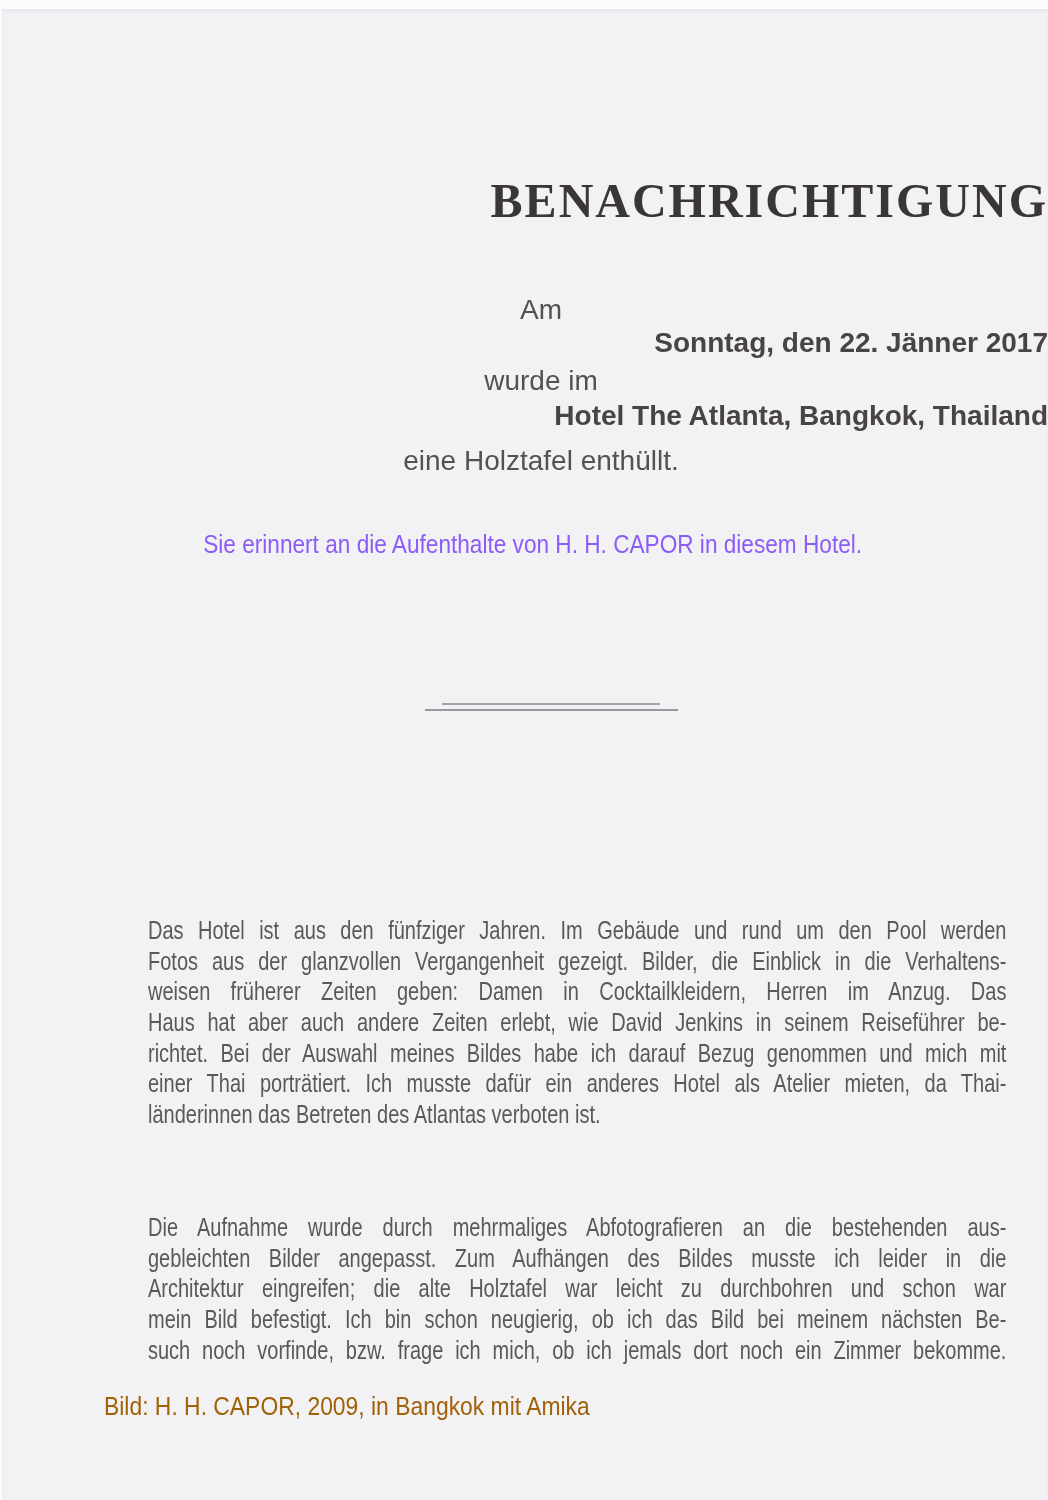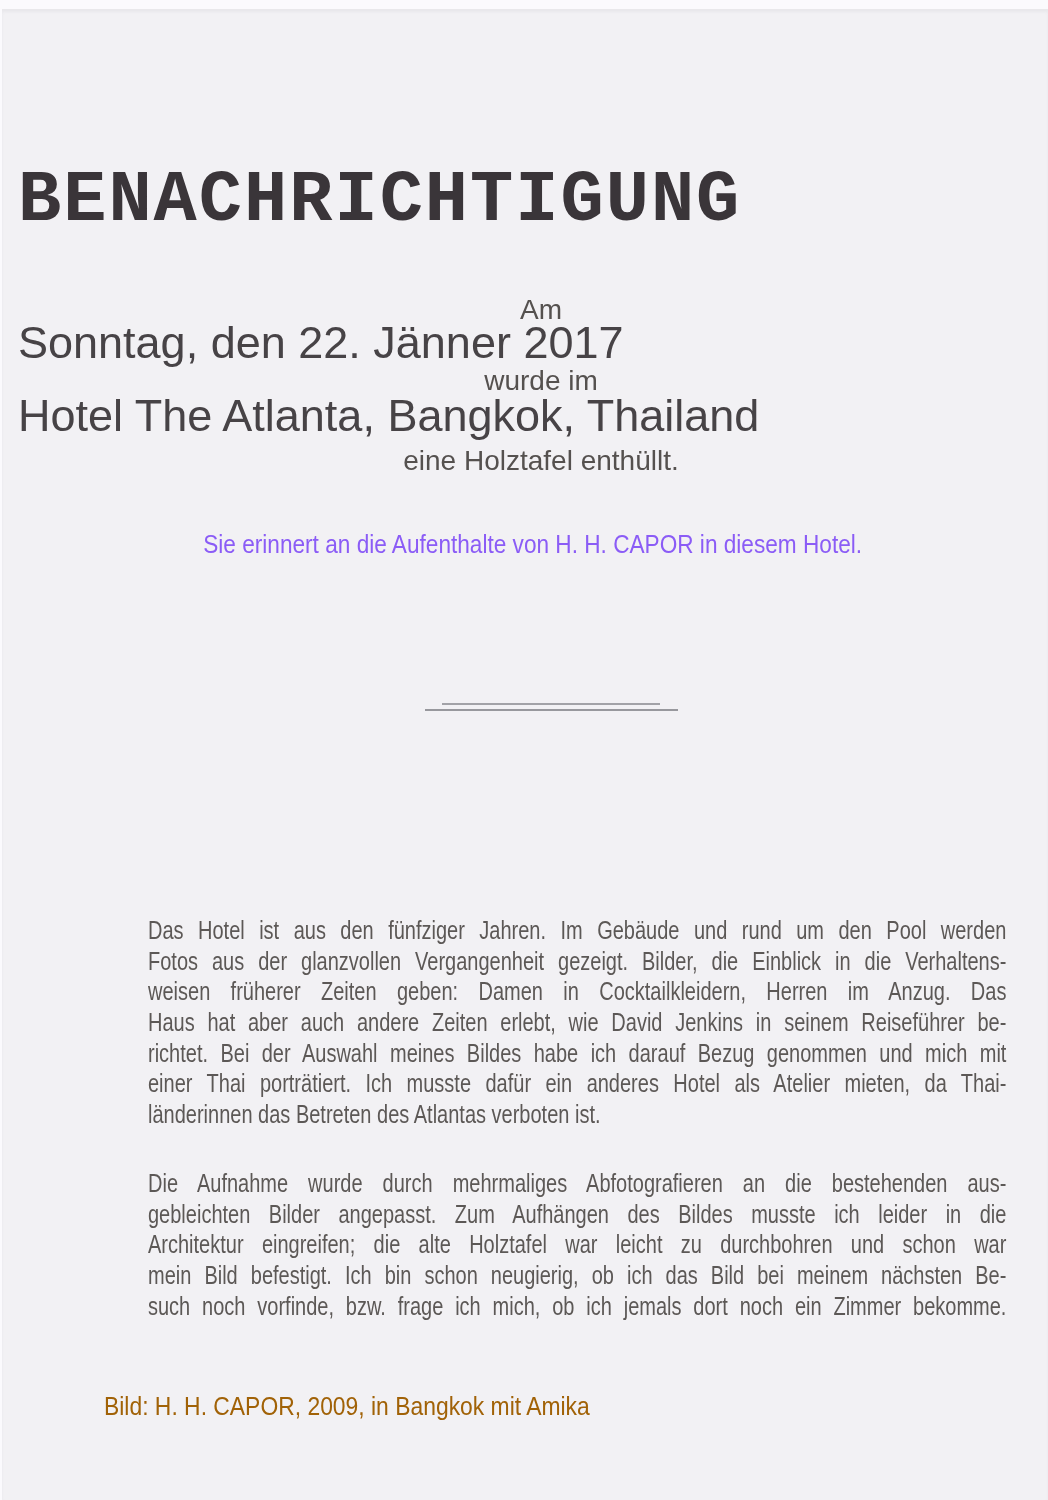--- a/index.html
+++ b/index.html
@@ -30,44 +30,45 @@
     top: 0;
     width: 1030px;
     height: 1500px;
   }
   .abs { position: absolute; }
 
   .title {
     top: 172px;
     left: 0;
     width: 1030px;
-    text-align: left;
-    font-family: Liberation Mono, monospace;
+    text-align: right;
+    font-family: Liberation Serif, serif;
     font-weight: 700;
-    font-size: 72px;
+    font-size: 48px;
     line-height: 58px;
     letter-spacing: 2px;
     color: #3a3539;
   }
 
   .h-small {
     left: 8px;
     width: 1030px;
     text-align: center;
     font-size: 28px;
     line-height: 32px;
     color: #55514f;
   }
   .h-big {
     left: 0;
     width: 1030px;
-    text-align: left;
-    font-size: 45px;
+    text-align: right;
+    font-size: 28px;
     line-height: 40px;
     color: #474346;
+    font-weight: bold;
   }
   .dedication {
     left: 0;
     width: 1030px;
     text-align: center;
     font-size: 26px;
     line-height: 30px;
     color: #8b5cf6;
   }
   .dedication .sq {
@@ -149,21 +150,21 @@
   <div class="abs bodyblock" style="top:915px">
     <div class="bline">Das Hotel ist aus den fünfziger Jahren. Im Gebäude und rund um den Pool werden</div>
     <div class="bline">Fotos aus der glanzvollen Vergangenheit gezeigt. Bilder, die Einblick in die Verhaltens-</div>
     <div class="bline">weisen früherer Zeiten geben: Damen in Cocktailkleidern, Herren im Anzug. Das</div>
     <div class="bline">Haus hat aber auch andere Zeiten erlebt, wie David Jenkins in seinem Reiseführer be-</div>
     <div class="bline">richtet. Bei der Auswahl meines Bildes habe ich darauf Bezug genommen und mich mit</div>
     <div class="bline">einer Thai porträtiert. Ich musste dafür ein anderes Hotel als Atelier mieten, da Thai-</div>
     <div class="bline lastline">länderinnen das Betreten des Atlantas verboten ist.</div>
   </div>
 
-  <div class="abs bodyblock" style="top:1168px">
+  <div class="abs bodyblock" style="top:1212px">
     <div class="bline">Die Aufnahme wurde durch mehrmaliges Abfotografieren an die bestehenden aus-</div>
     <div class="bline">gebleichten Bilder angepasst. Zum Aufhängen des Bildes musste ich leider in die</div>
     <div class="bline">Architektur eingreifen; die alte Holztafel war leicht zu durchbohren und schon war</div>
     <div class="bline">mein Bild befestigt. Ich bin schon neugierig, ob ich das Bild bei meinem nächsten Be-</div>
     <div class="bline">such noch vorfinde, bzw. frage ich mich, ob ich jemals dort noch ein Zimmer bekomme.</div>
   </div>
 
   <div class="abs caption">
     <span class="sq">Bild: H. H. CAPOR, 2009, in Bangkok mit Amika</span>
   </div>

